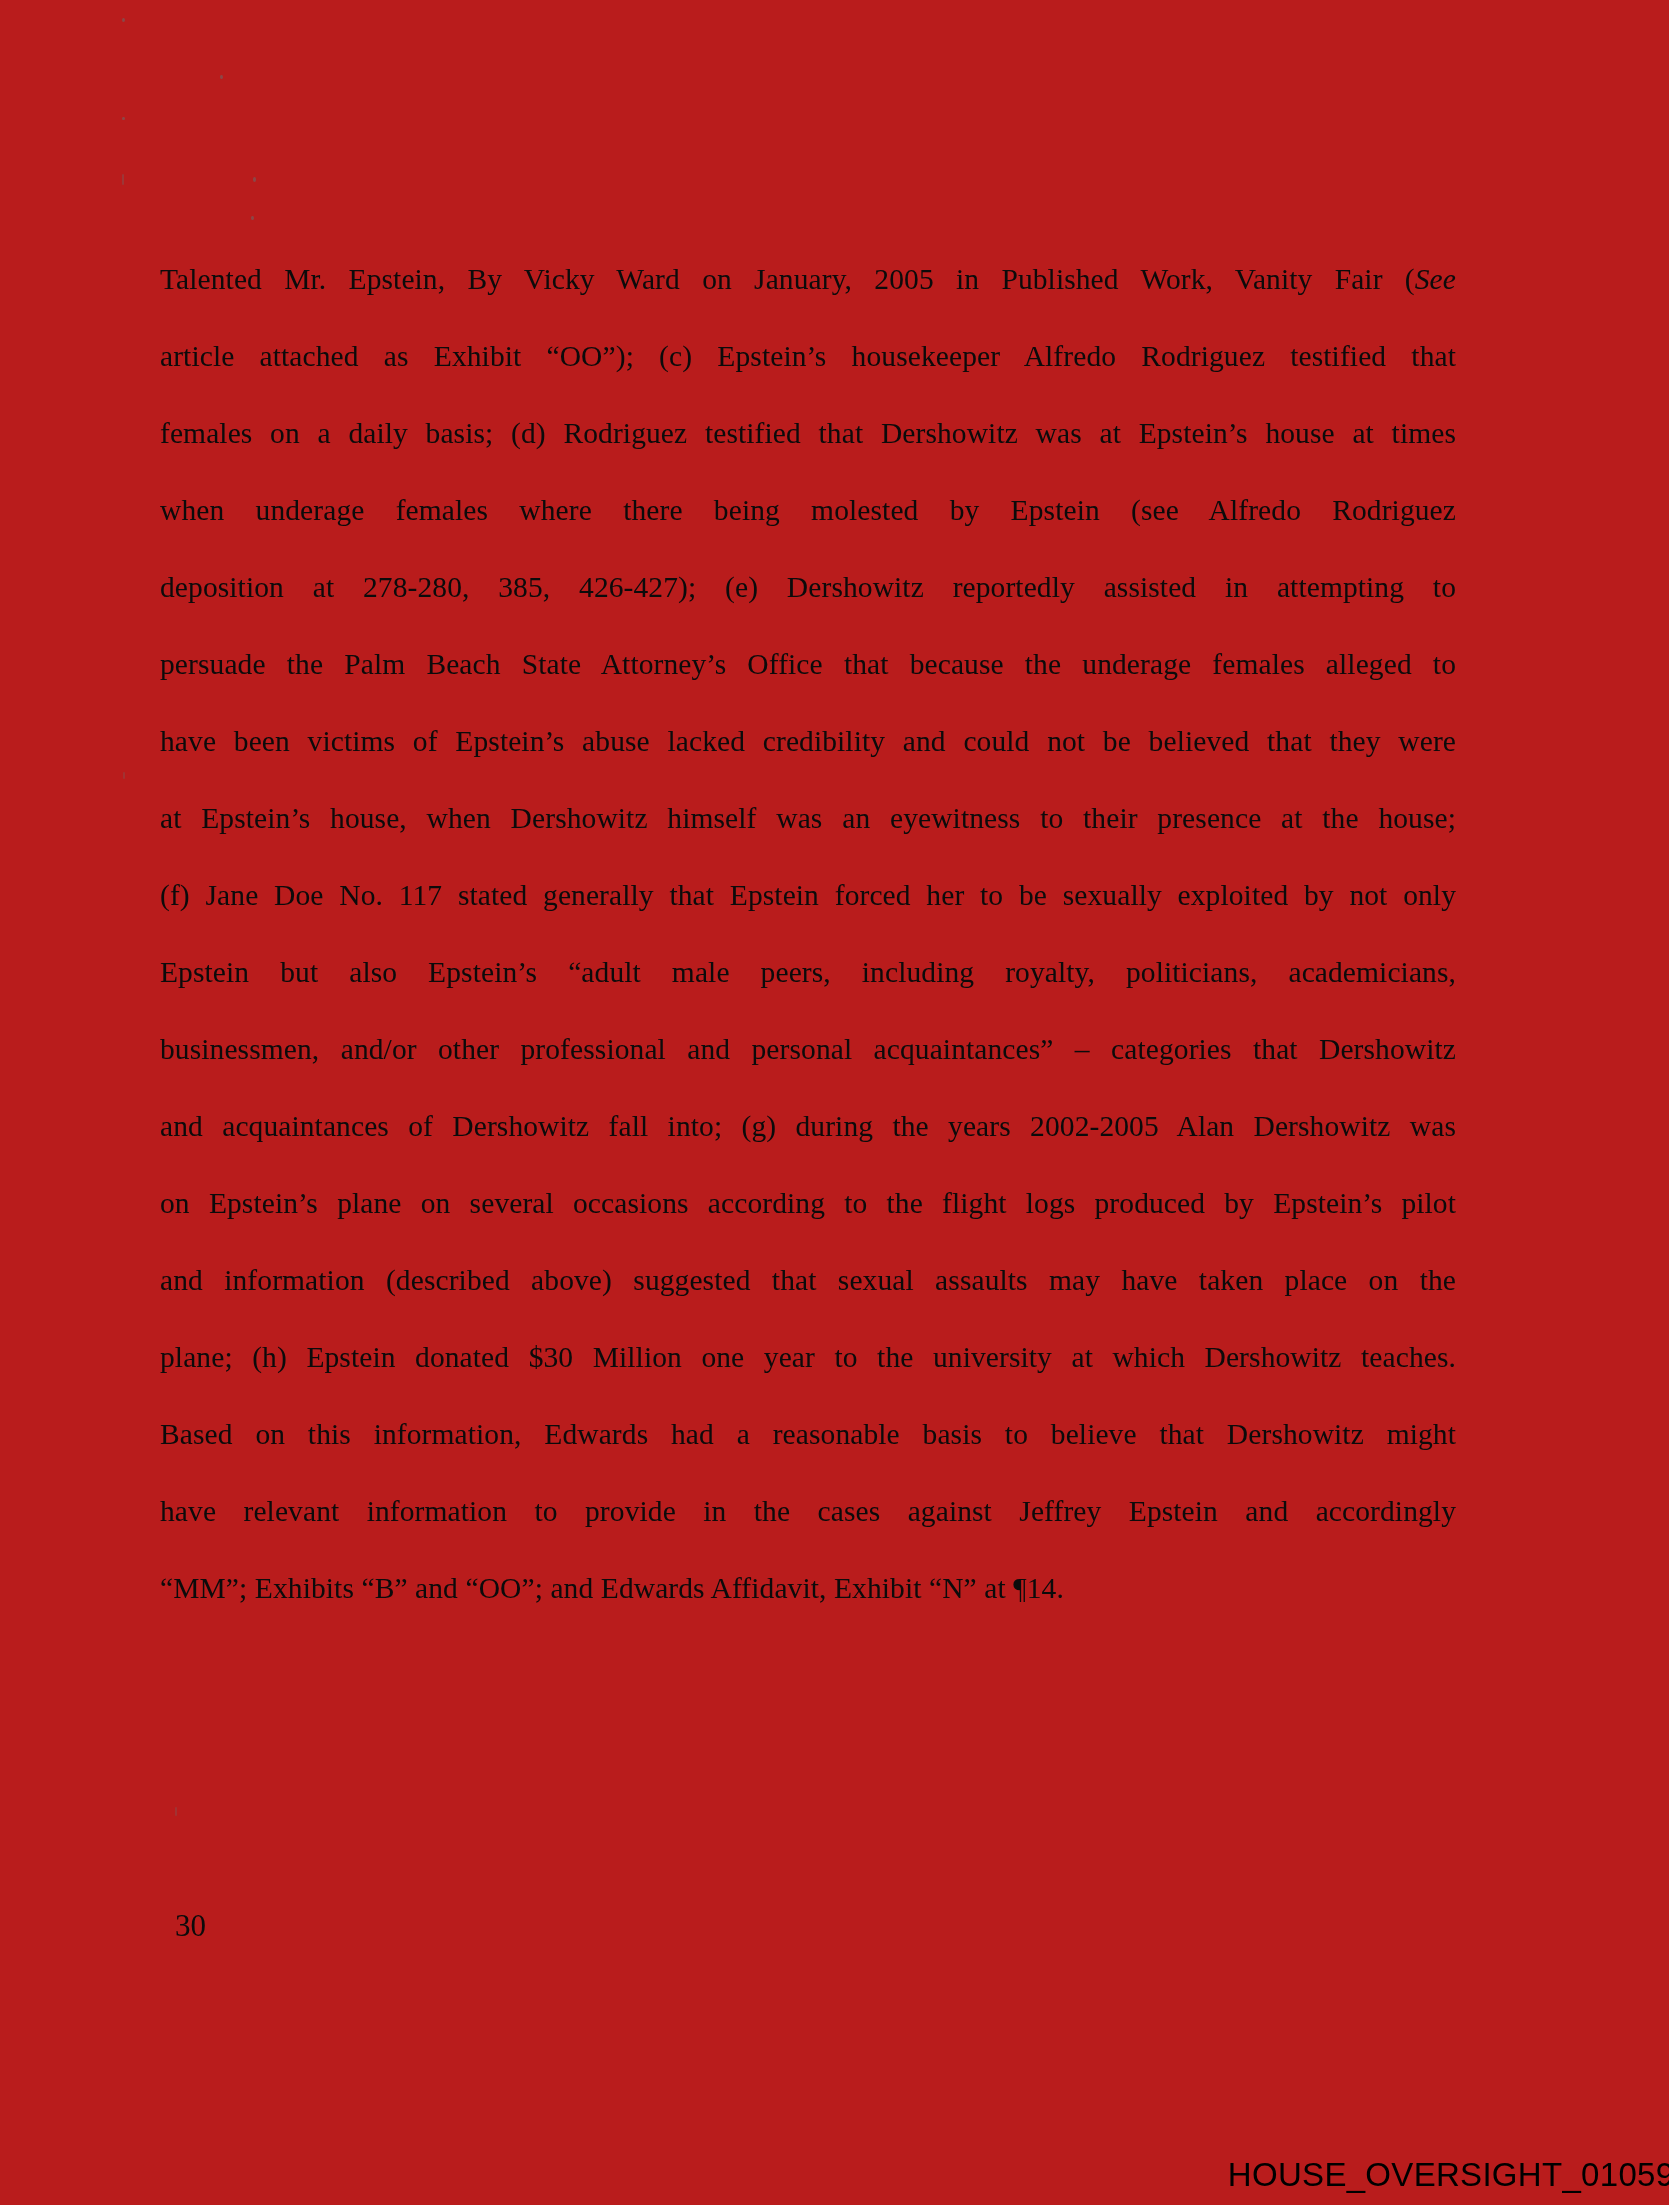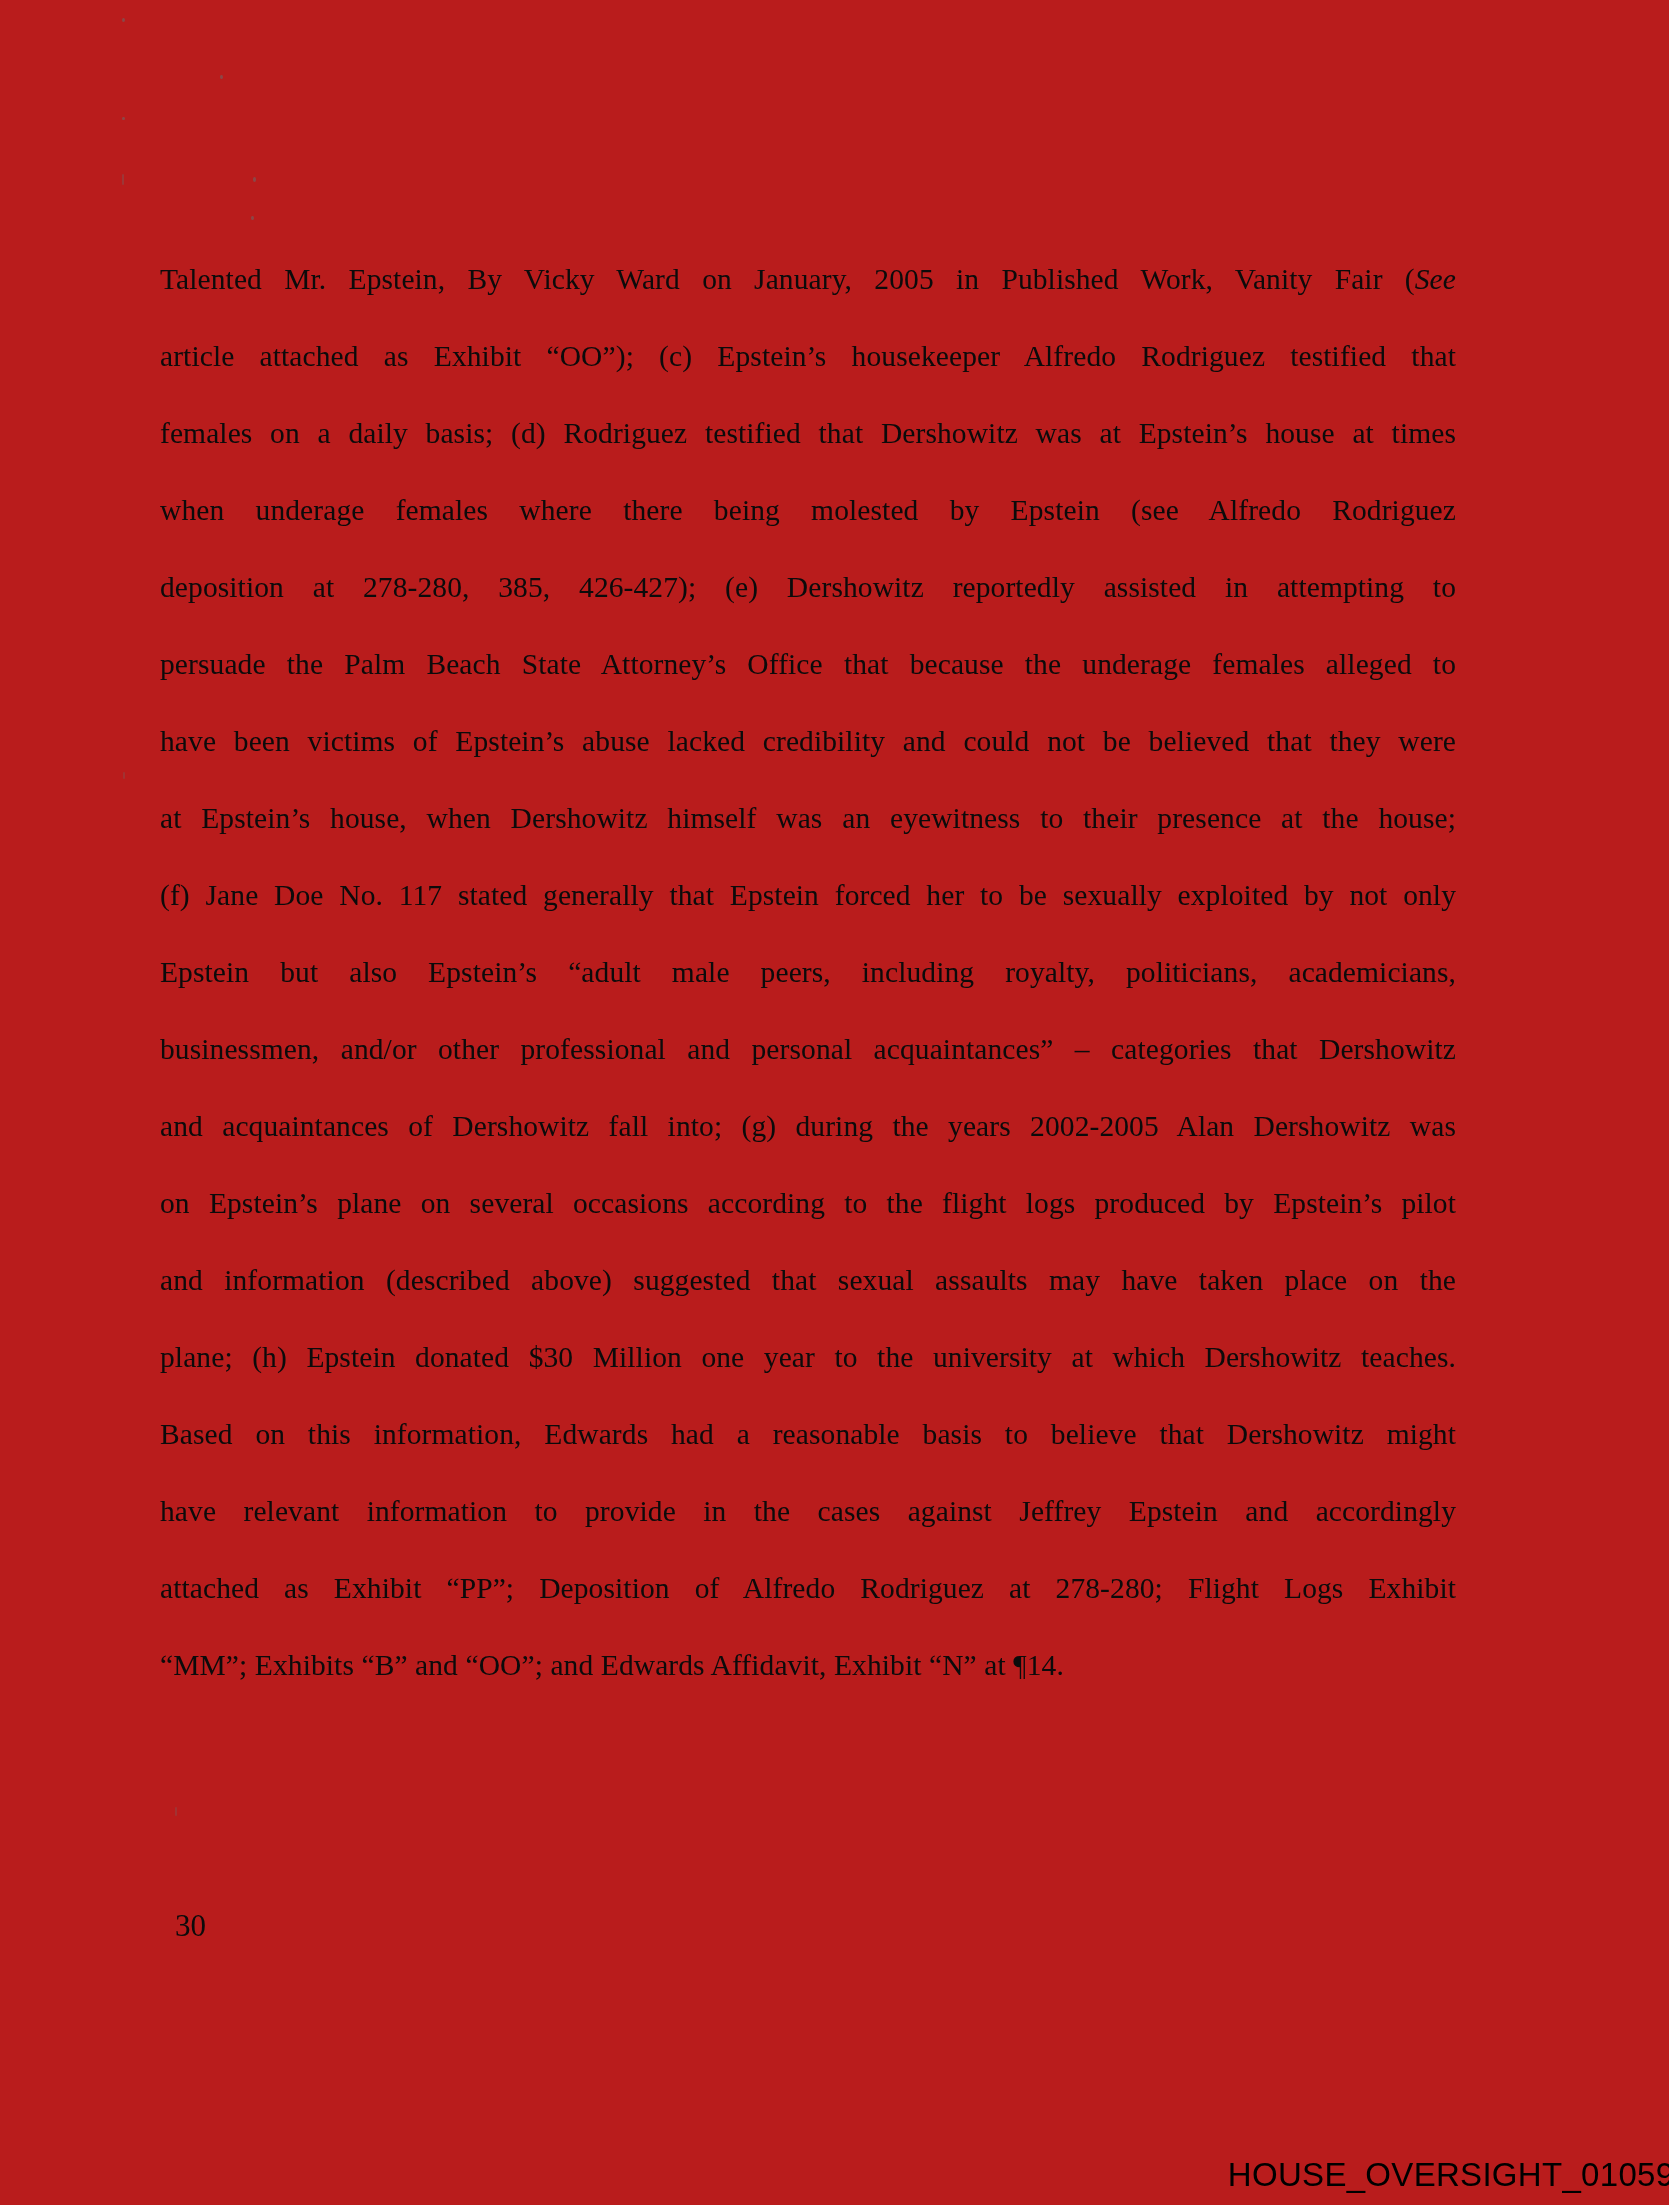--- a/index.html
+++ b/index.html
@@ -98,21 +98,20 @@
       <div class="line"><span>at Epstein’s house, when Dershowitz himself was an eyewitness to their presence at the house;</span></div>
       <div class="line"><span>(f) Jane Doe No. 117 stated generally that Epstein forced her to be sexually exploited by not only</span></div>
       <div class="line"><span>Epstein but also Epstein’s “adult male peers, including royalty, politicians, academicians,</span></div>
       <div class="line"><span>businessmen, and/or other professional and personal acquaintances” – categories that Dershowitz</span></div>
       <div class="line"><span>and acquaintances of Dershowitz fall into; (g) during the years 2002-2005 Alan Dershowitz was</span></div>
       <div class="line"><span>on Epstein’s plane on several occasions according to the flight logs produced by Epstein’s pilot</span></div>
       <div class="line"><span>and information (described above) suggested that sexual assaults may have taken place on the</span></div>
       <div class="line"><span>plane; (h) Epstein donated $30 Million one year to the university at which Dershowitz teaches.</span></div>
       <div class="line"><span>Based on this information, Edwards had a reasonable basis to believe that Dershowitz might</span></div>
       <div class="line"><span>have relevant information to provide in the cases against Jeffrey Epstein and accordingly</span></div>
-      <div class="line"><span>attached as Exhibit “PP”; Deposition of Alfredo Rodriguez at 278-280; Flight Logs Exhibit</span></div>
       <div class="line"><span>“MM”; Exhibits “B” and “OO”; and Edwards Affidavit, Exhibit “N” at ¶14.</span></div>
     </div>
 
   <div class="page-number">30</div>
 
   <div class="bates-stamp">HOUSE_OVERSIGHT_010595</div>
 </div>
 
 
 </body></html>

